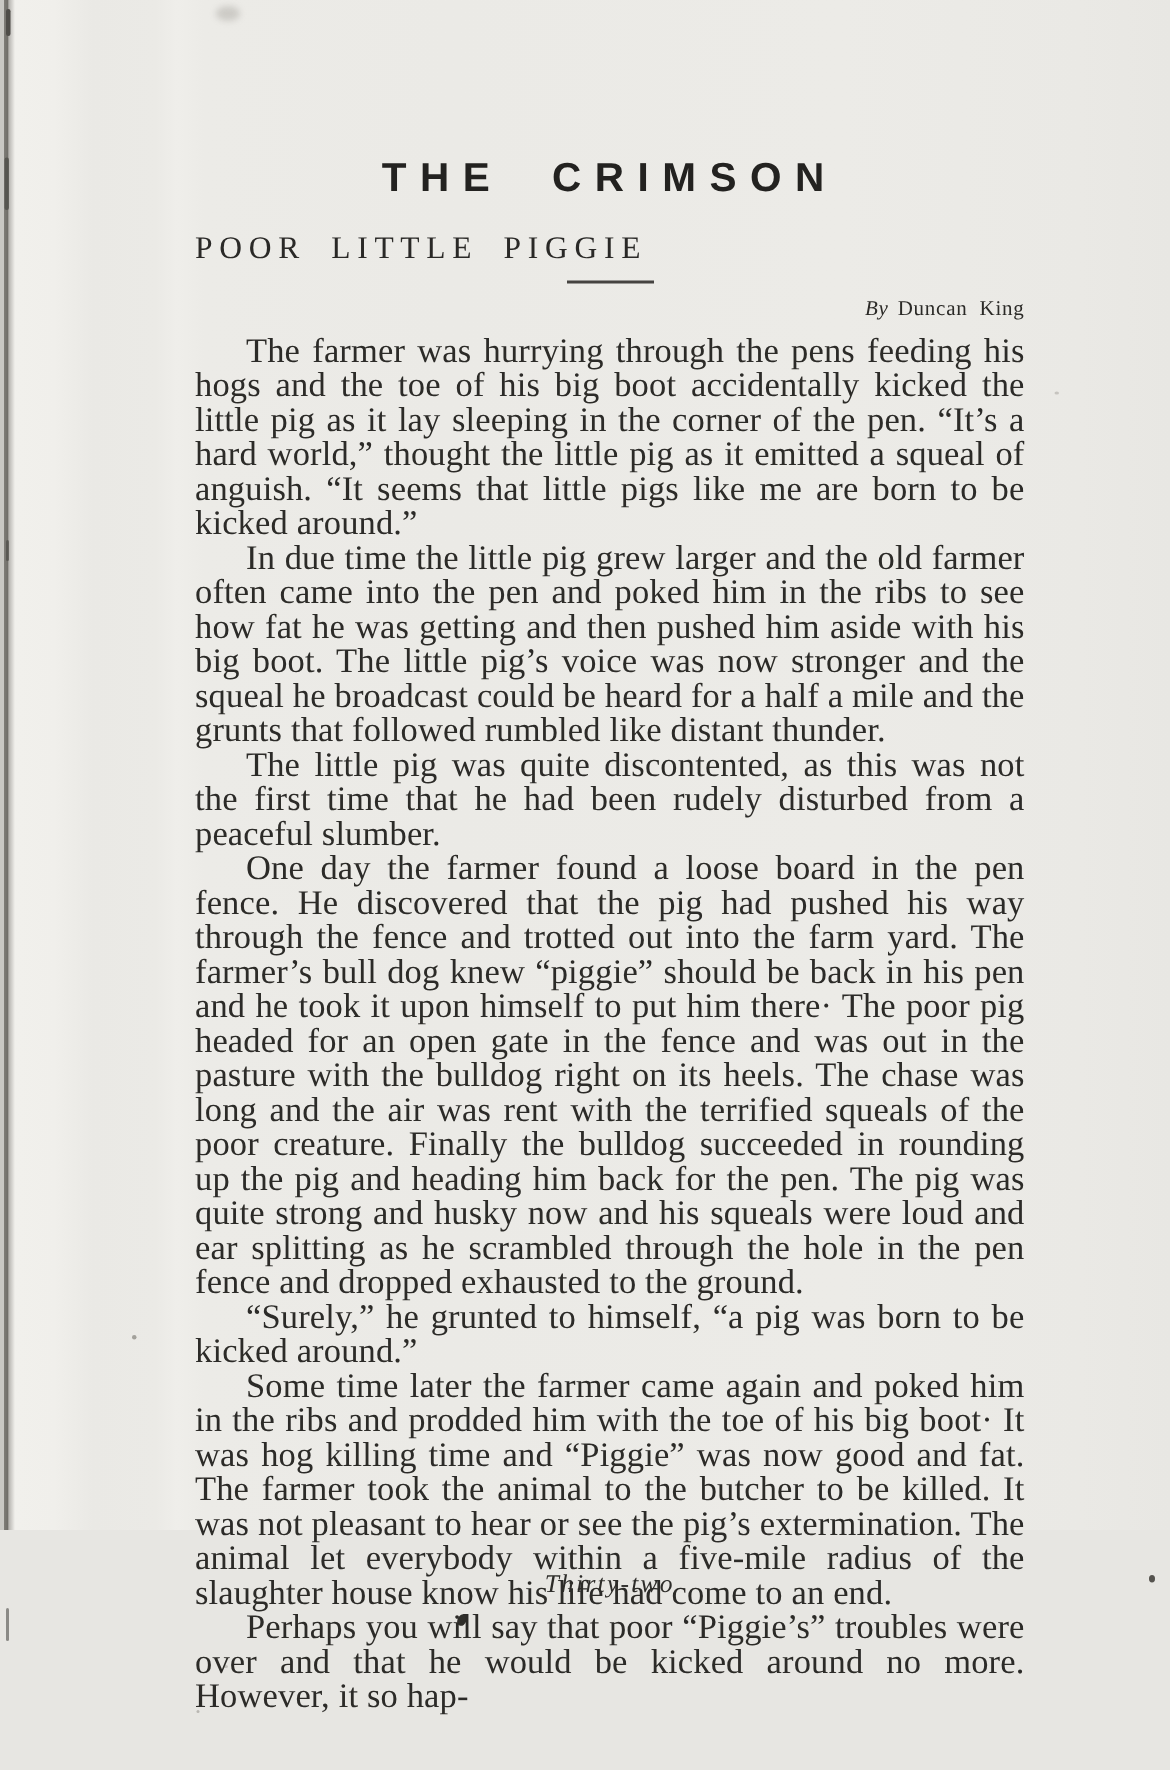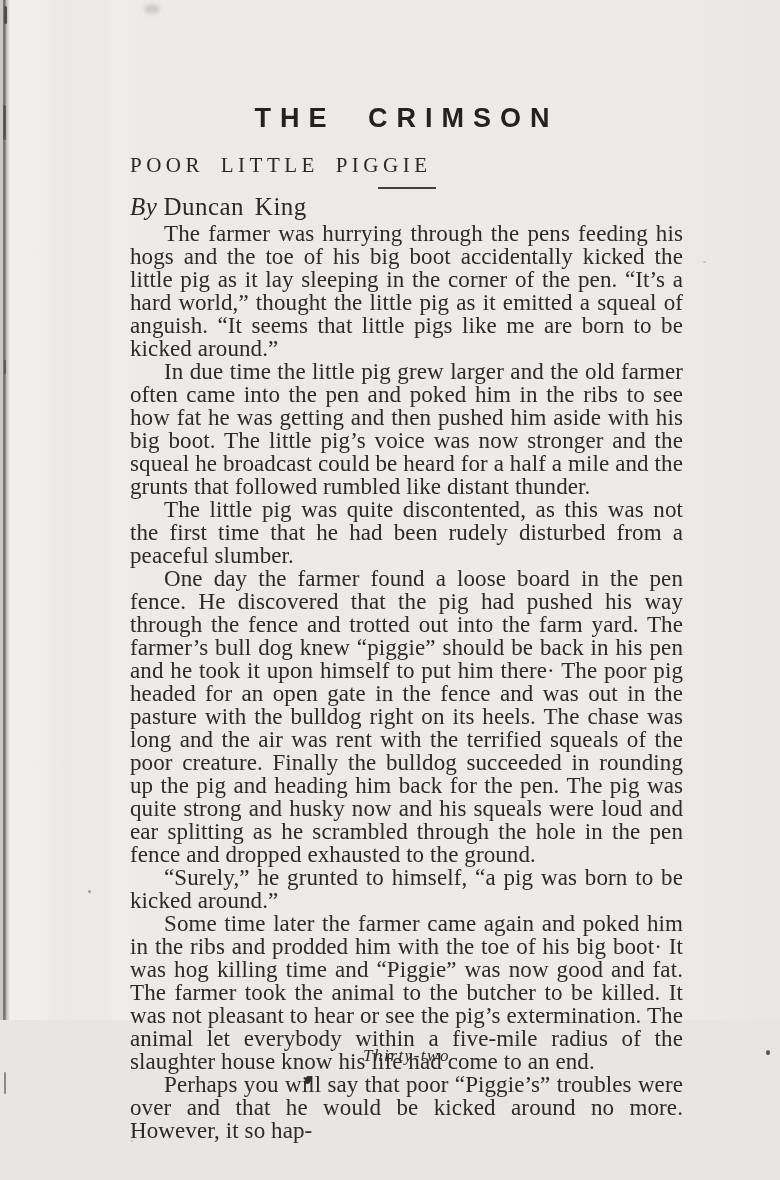--- a/index.html
+++ b/index.html
@@ -88,22 +88,22 @@
     color: #2a2927;
   }
   .title-rule {
     width: 58px;
     height: 2px;
     margin: 10px auto 0 auto;
     background: #454340;
   }
   .byline {
     margin: 7px 0 0 0;
-    text-align: left;
-    font-size: 25px;
+    text-align: right;
+    font-size: 14px;
     line-height: 22px;
     word-spacing: 4px;
     letter-spacing: 0.5px;
     color: #2b2a27;
   }
   .byline .by { font-style: italic; margin-right: 6px; }
   .story {
     margin-top: 4px;
   }
   .story p {

